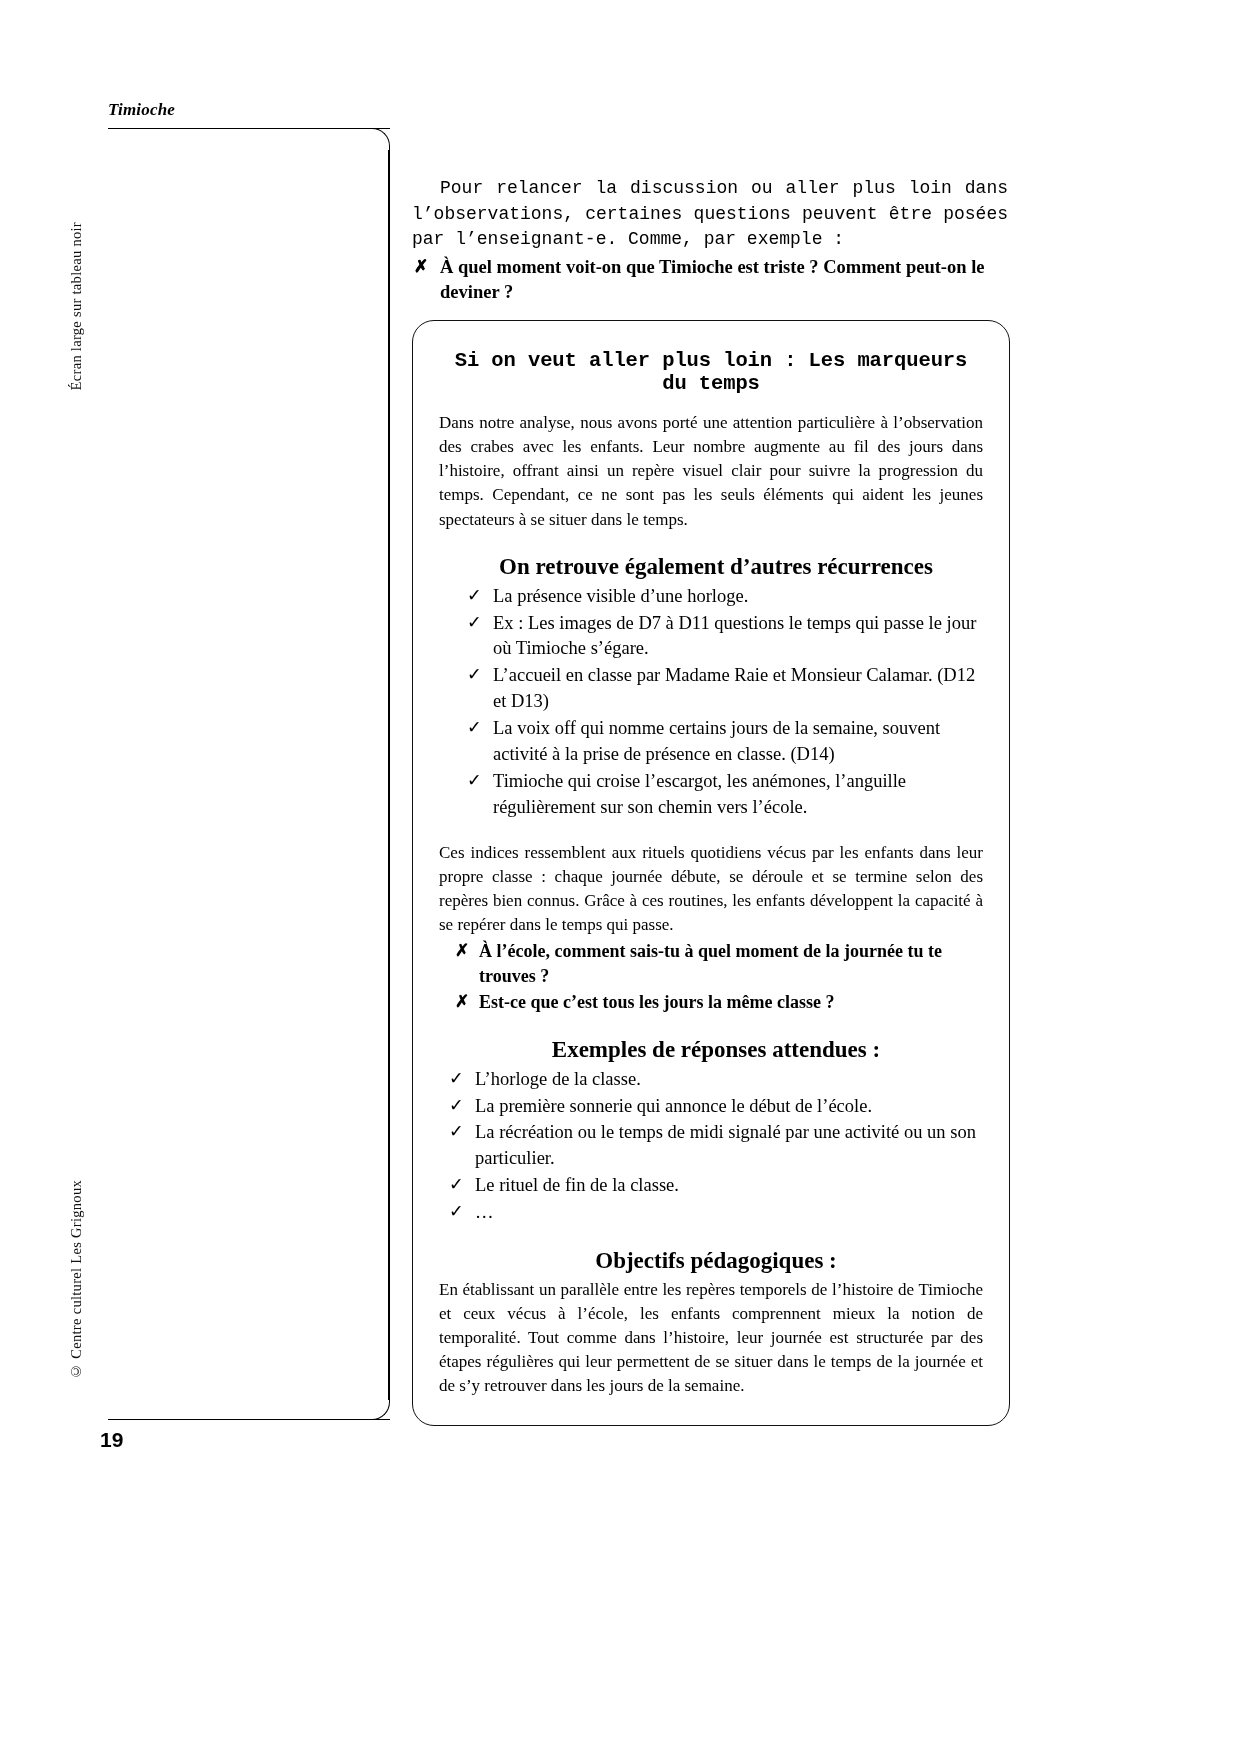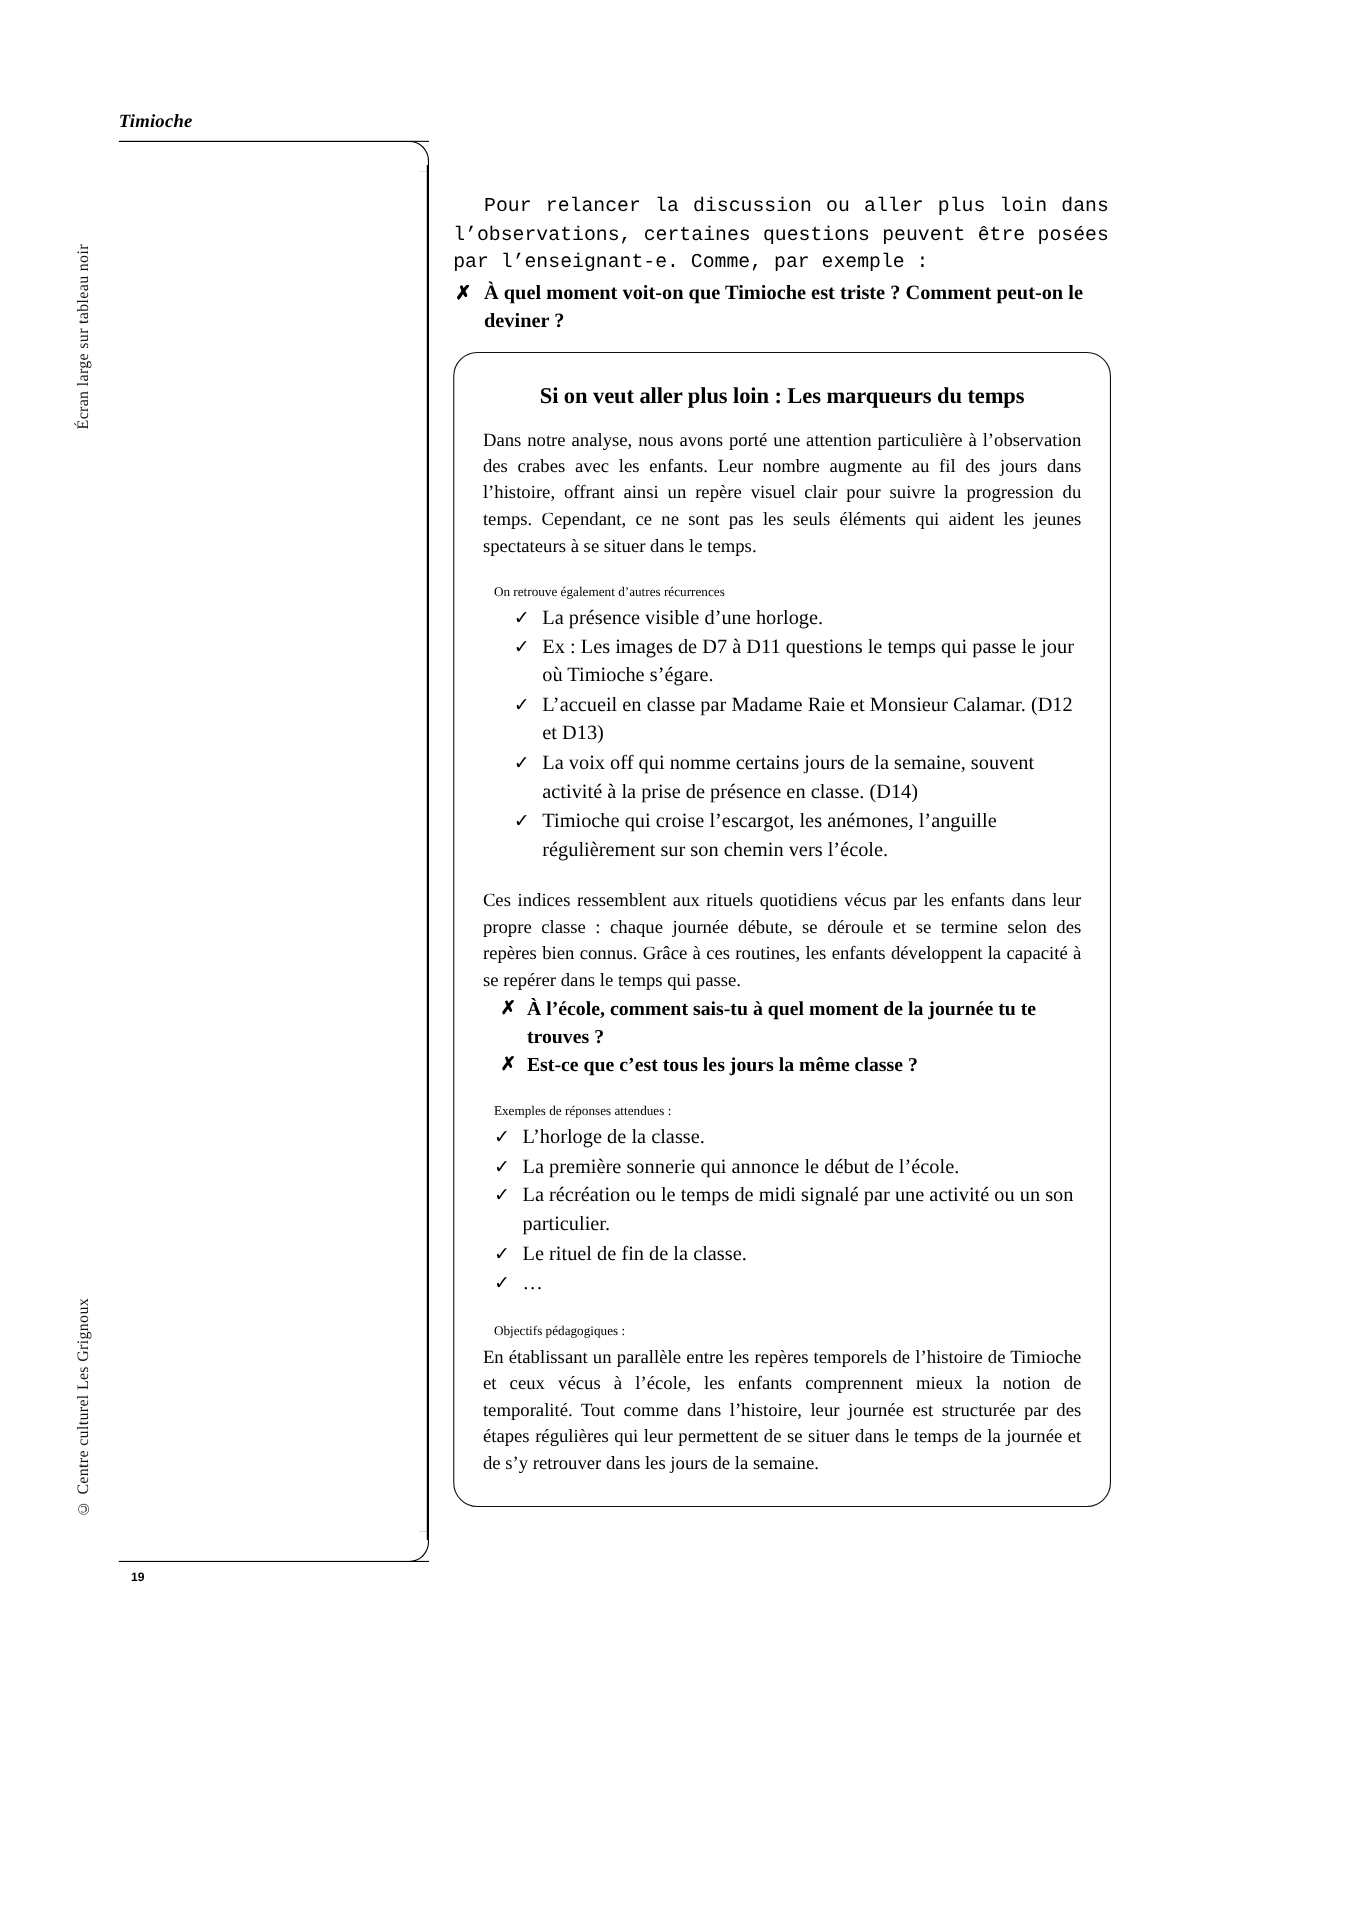--- a/index.html
+++ b/index.html
@@ -82,25 +82,25 @@
     position: absolute;
     left: 108px;
     top: 1419px;
     width: 282px;
     height: 1px;
     background: #000;
   }
 
   .folio {
     position: absolute;
-    left: 119px;
+    left: 100px;
     top: 1428px;
     font-family: "Liberation Sans", sans-serif;
     font-weight: bold;
-    font-size: 11px;
+    font-size: 21px;
   }
 
   
   .side-text {
     position: absolute;
     writing-mode: vertical-rl;
     transform: rotate(180deg);
     font-family: "Liberation Serif", serif;
     font-size: 14.5px;
     letter-spacing: 0.3px;
@@ -162,39 +162,40 @@
     top: 320px;
     width: 598px;
     box-sizing: border-box;
     border: 1.6px solid #111;
     border-radius: 22px;
     padding: 22px 26px 26px 26px;
   }
   .box h2 {
     margin: 6px 0 16px 0;
     text-align: center;
-    font-family: Liberation Serif, serif;
+    font-family: Liberation Mono, monospace;
     font-size: 20.5px;
     font-weight: bold;
     letter-spacing: -0.1px;
   }
   .box p {
     margin: 0 0 0 0;
     font-size: 17px;
     line-height: 1.42;
     text-align: justify;
     hyphens: auto;
   }
   .box p.spaced {
     margin-top: 20px;
   }
   .sub-head {
-    font-size: 12px;
-    font-weight: normal;
+    font-size: 23px;
+    font-weight: bold;
     margin: 22px 0 4px 10px;
+    text-align: center;
   }
 
   ul.checks {
     list-style: none;
     margin: 0 0 0 10px;
     padding: 0;
   }
   ul.checks li {
     position: relative;
     padding-left: 26px;

